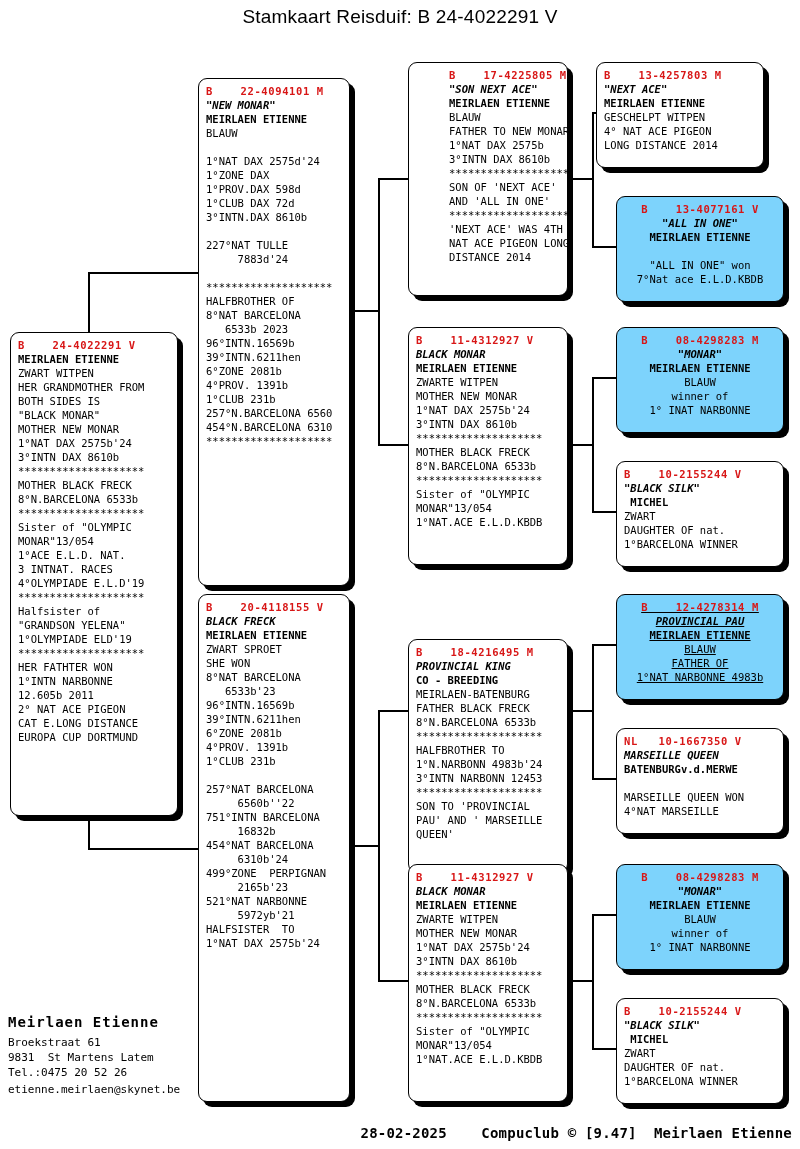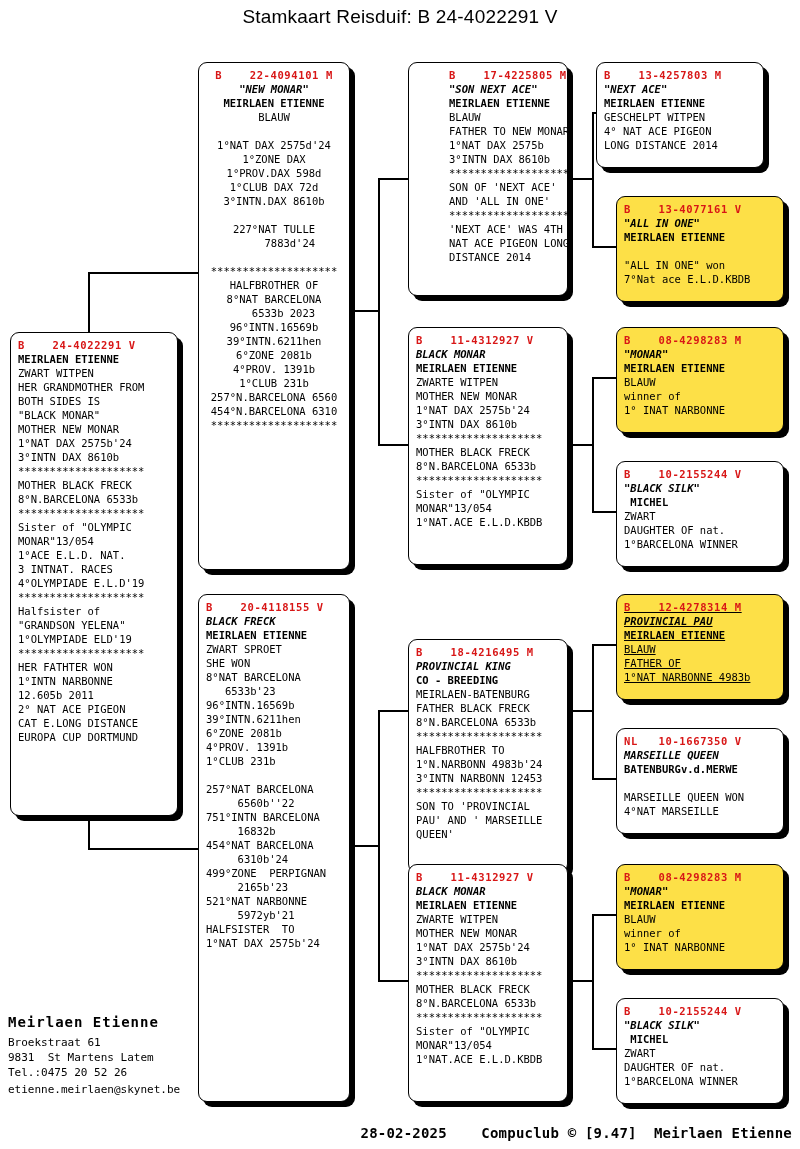--- a/index.html
+++ b/index.html
@@ -32,21 +32,21 @@
   .box {
     position: absolute;
     box-sizing: border-box;
     border: 1.5px solid #000;
     border-radius: 9px;
     background: #ffffff;
     box-shadow: 5px 5px 0 0 #000;
     padding: 5px 7px 4px 7px;
     overflow: hidden;
   }
-  .box.pink { background: #fde047; }
+  .box.pink { background: #7dd3fc; text-align: center; }
   .box .ring {
     color: #d81616;
     font-weight: bold;
     font-size: 10.5px;
     letter-spacing: 0.6px;
     white-space: pre;
     line-height: 14px;
   }
   .box .nickname {
     font-style: italic;
@@ -65,21 +65,21 @@
   }
   .box .lines {
     font-size: 10.5px;
     line-height: 14px;
     white-space: pre;
     color: #000;
   }
   
   #box-main { left: 10px; top: 332px; width: 168px; height: 484px; }
   
-  #box-c2a { left: 198px; top: 62px; width: 152px; height: 508px; text-align: center; }
+  #box-c2a { left: 198px; top: 78px; width: 152px; height: 508px; }
   #box-c2b { left: 198px; top: 594px; width: 152px; height: 508px; }
   
   #box-c3a { left: 408px; top: 62px; width: 160px; height: 234px; padding-left: 40px; }
   #box-c3b { left: 408px; top: 327px; width: 160px; height: 238px; }
   #box-c3c { left: 408px; top: 594px; width: 160px; height: 234px; margin-top: 45px; }
   #box-c3d { left: 408px; top: 864px; width: 160px; height: 238px; }
   
   #box-c4a { left: 596px; top: 62px; width: 168px; height: 106px; }
   #box-c4b { left: 616px; top: 196px; width: 168px; height: 106px; }
   #box-c4c { left: 616px; top: 327px; width: 168px; height: 106px; }

